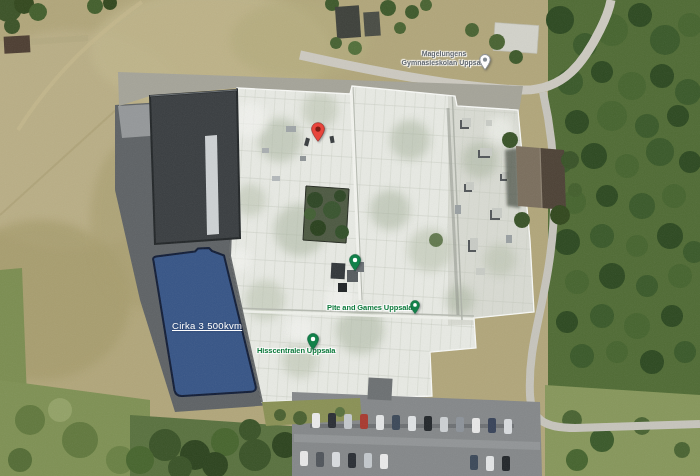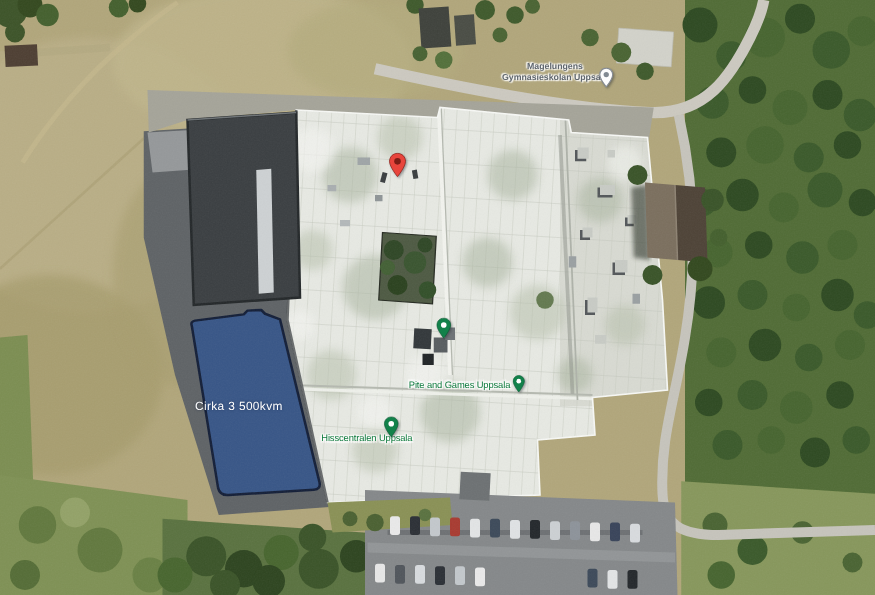--- a/index.html
+++ b/index.html
@@ -8,21 +8,21 @@
     font-family:"Liberation Sans", sans-serif;
     user-select:none;
   }
   .stage svg.scene{position:absolute;left:0;top:0;}
   .map-label{position:absolute;white-space:nowrap;pointer-events:none;}
   .area-label{
     color:#ffffff;font-size:9.5px;letter-spacing:.3px;font-weight:400;
     text-shadow:0 0 2px rgba(20,35,70,.6);
   }
   .poi-label{
-    color:#0d7a3c;font-size:7.5px;font-weight:400;letter-spacing:-.1px;
+    color:#0d7a3c;font-size:7.5px;font-weight:700;letter-spacing:-.1px;
     text-shadow:0 0 2px #fff,0 0 2px #fff,1px 1px 1px #fff,-1px -1px 1px #fff,1px -1px 1px #fff,-1px 1px 1px #fff;
   }
   .school-label{
     color:#5f666d;font-size:7px;font-weight:700;line-height:8.5px;text-align:center;
     width:96px;white-space:normal;
     text-shadow:0 0 2px #fff,0 0 2px #fff,1px 1px 1px #fff,-1px -1px 1px #fff;
   }
   .pin{position:absolute;filter:drop-shadow(1.5px 1.5px 1px rgba(40,45,50,.45));}
   .pin svg{display:block;}
 </style>
@@ -314,21 +314,21 @@
         <rect x="486" y="456" width="8" height="15" rx="2" fill="#e2e4e5"></rect>
         <rect x="502" y="456" width="8" height="15" rx="2" fill="#24282c"></rect>
       </g>
     </g>
 
     <path d="M153.5,261 C152.5,258.5 153.5,257 156,256.5 L195,251.5 L198,248.5 L209,248 L212,251 L224,255.5 L255.5,385.5 C256.5,389.5 255,391.5 251,391.8 L183,396 C178,396.4 175.5,394.5 174.5,390.5 Z" fill-opacity=".87" stroke-width="2" stroke-linejoin="round" fill="#33548c" stroke="#141f38"></path>
 
     <rect width="700" height="476" filter="url(#grainF)" opacity=".07"></rect>
   </svg>
 
-  <div class="map-label area-label" style="left:156px;top:320px;">Cirka 3 500kvm</div>
+  <div class="map-label area-label" style="left:172px;top:320px;text-decoration:underline;">Cirka 3 500kvm</div>
 
   <div class="map-label poi-label" style="left:257px;top:318px;margin-top:28px;">Hisscentralen Uppsala</div>
 
   <div class="map-label poi-label" style="left:327px;top:303px;">Pite and Games Uppsala</div>
 
   <div class="map-label school-label" style="left:396px;top:50px;">
     <span>Magelungens</span><br>
     <span>Gymnasieskolan Uppsala</span>
   </div>
 

